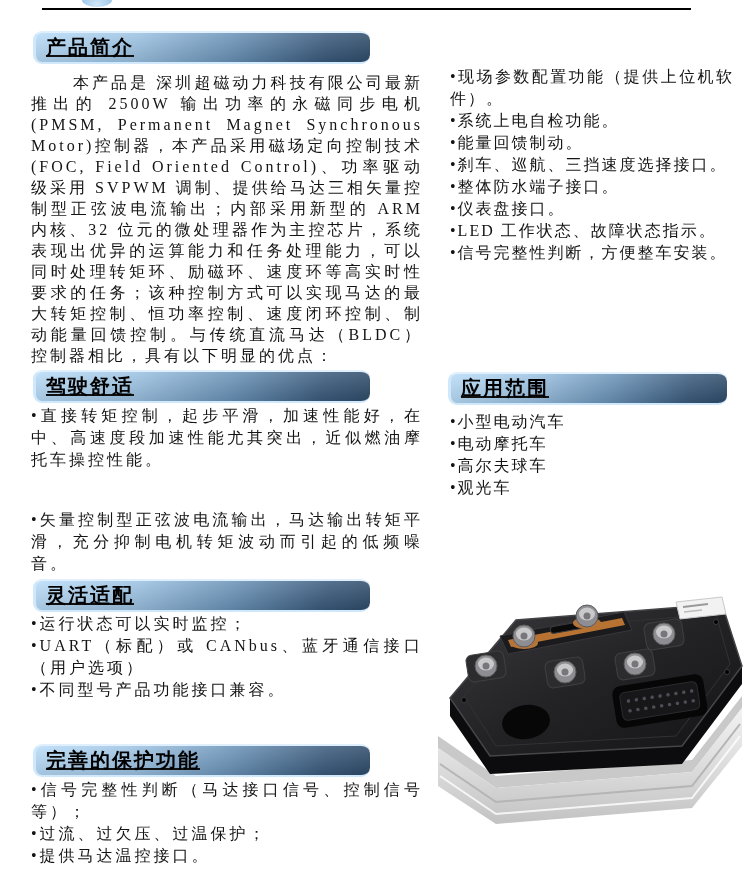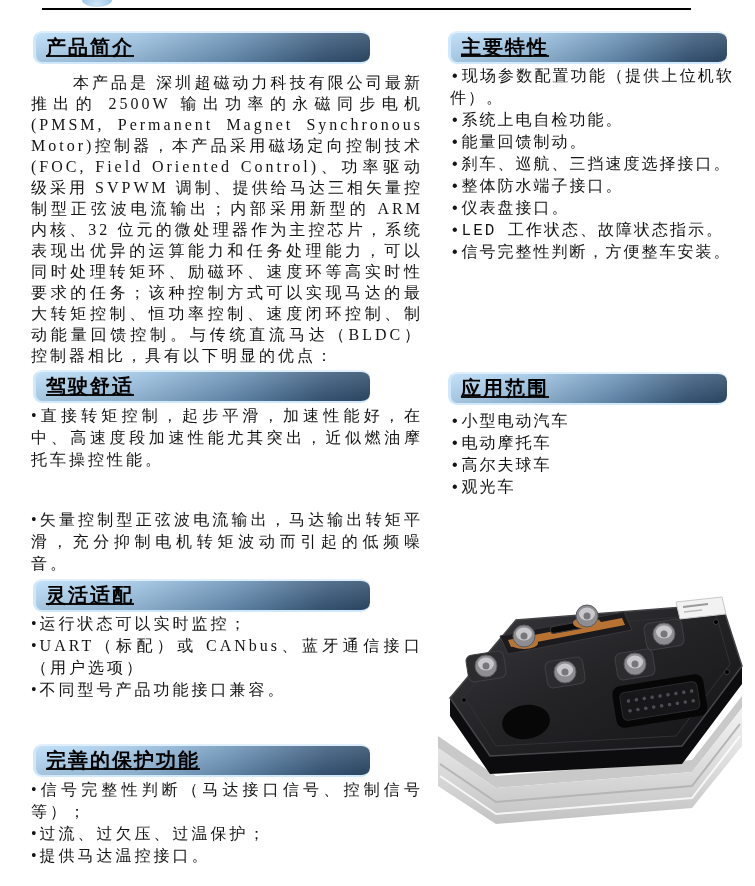--- a/index.html
+++ b/index.html
@@ -50,21 +50,21 @@
     letter-spacing:3px;
     text-align:justify;
     color:#141414;
   }
   .para{
     left:31px;width:392px;top:72px;
     text-indent:42px;
   }
   .blist{position:absolute;}
   .blist-left{left:31px;width:392px;font-size:16px;line-height:22px;letter-spacing:3px;}
-  .blist-right{left:450px;width:284px;font-size:16px;line-height:22px;letter-spacing:2px;font-family:Liberation Mono, monospace;}
+  .blist-right{left:450px;width:284px;font-size:16px;line-height:22px;letter-spacing:2px;}
   .blist .li{
     text-align:justify;
     color:#141414;
   }
   .blist .li::before{content:"\2022 ";}
 
   .photo-wrap{position:absolute;left:424px;top:550px;width:331px;height:286px;}
 </style>
 </head>
 <body>
@@ -105,23 +105,20 @@
   <div class="bar bar-left" style="top:744px">
     <span>完善的保护功能</span>
   </div>
   <div class="blist blist-left" style="top:779px">
 
   <div class="li">信号完整性判断（马达接口信号、控制信号等）；</div>
       <div class="li">过流、过欠压、过温保护；</div>
       <div class="li">提供马达温控接口。</div>
     </div>
 
-  <div class="bar bar-right" style="top:31px">
-    <span>主要特性</span>
-  </div>
   <div class="blist blist-right" style="top:66px">
 
   <div class="li">现场参数配置功能（提供上位机软件）。</div>
       <div class="li">系统上电自检功能。</div>
       <div class="li">能量回馈制动。</div>
       <div class="li">刹车、巡航、三挡速度选择接口。</div>
       <div class="li">整体防水端子接口。</div>
       <div class="li">仪表盘接口。</div>
       <div class="li">LED 工作状态、故障状态指示。</div>
       <div class="li">信号完整性判断，方便整车安装。</div>

